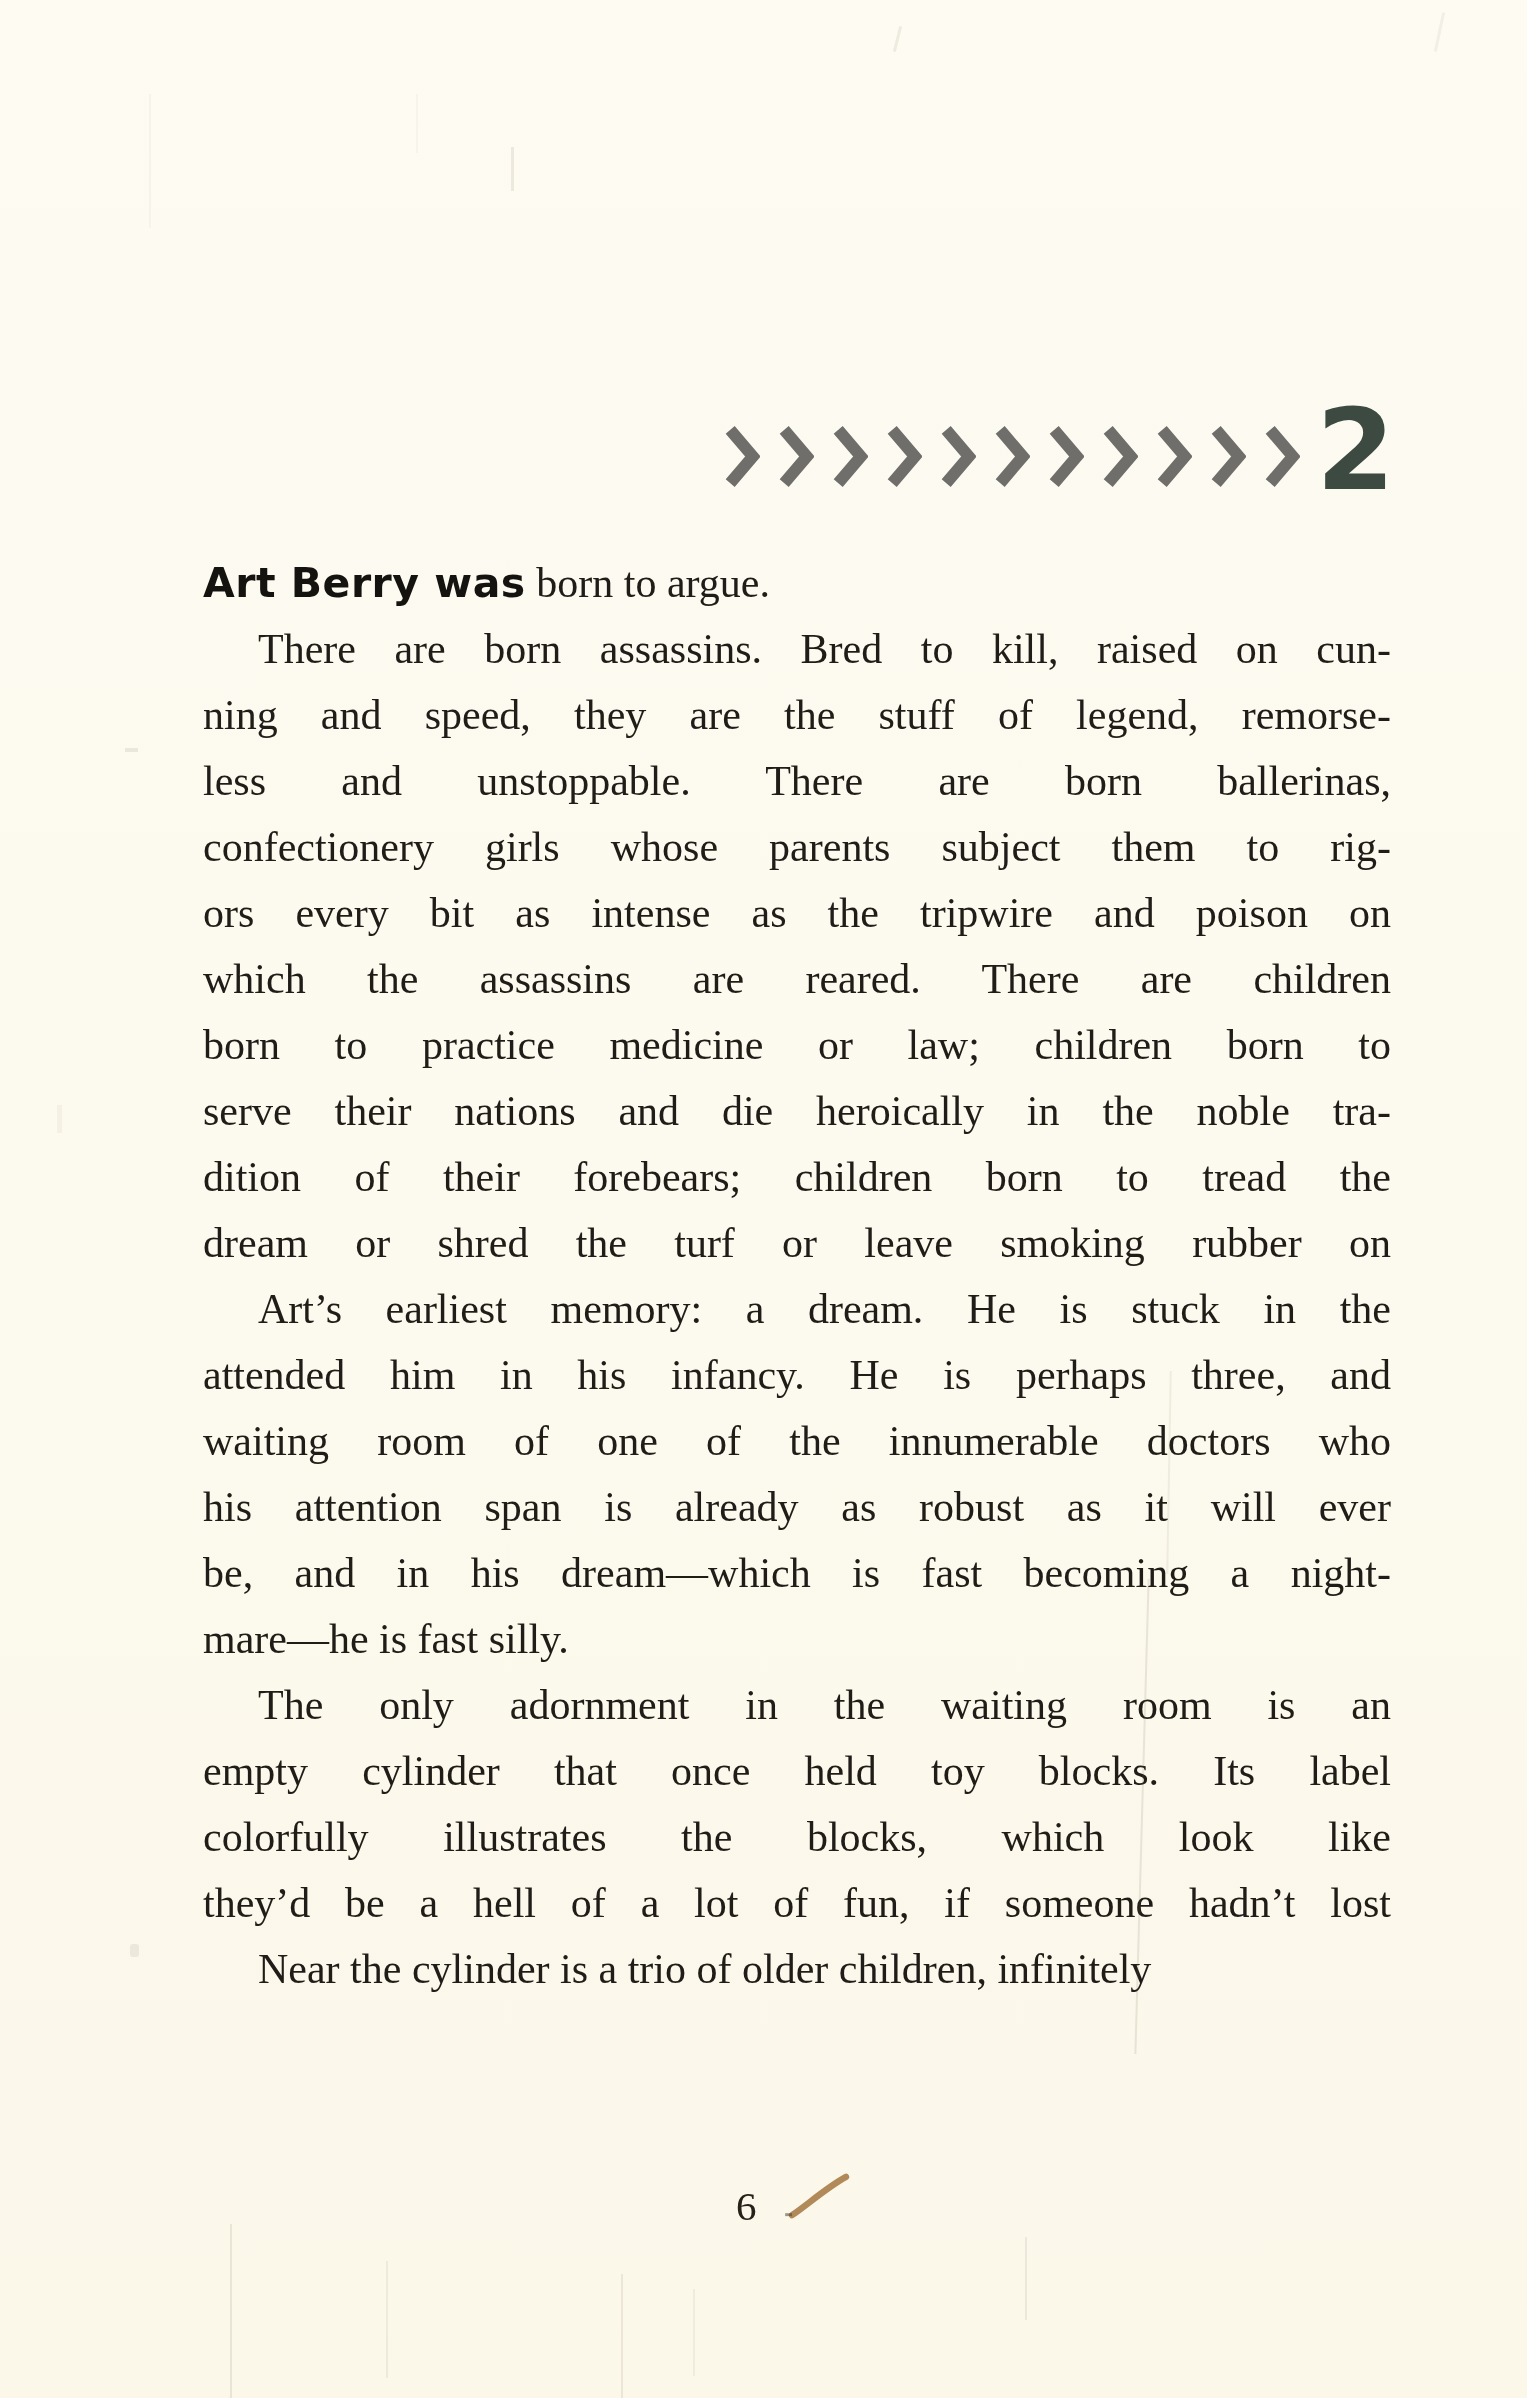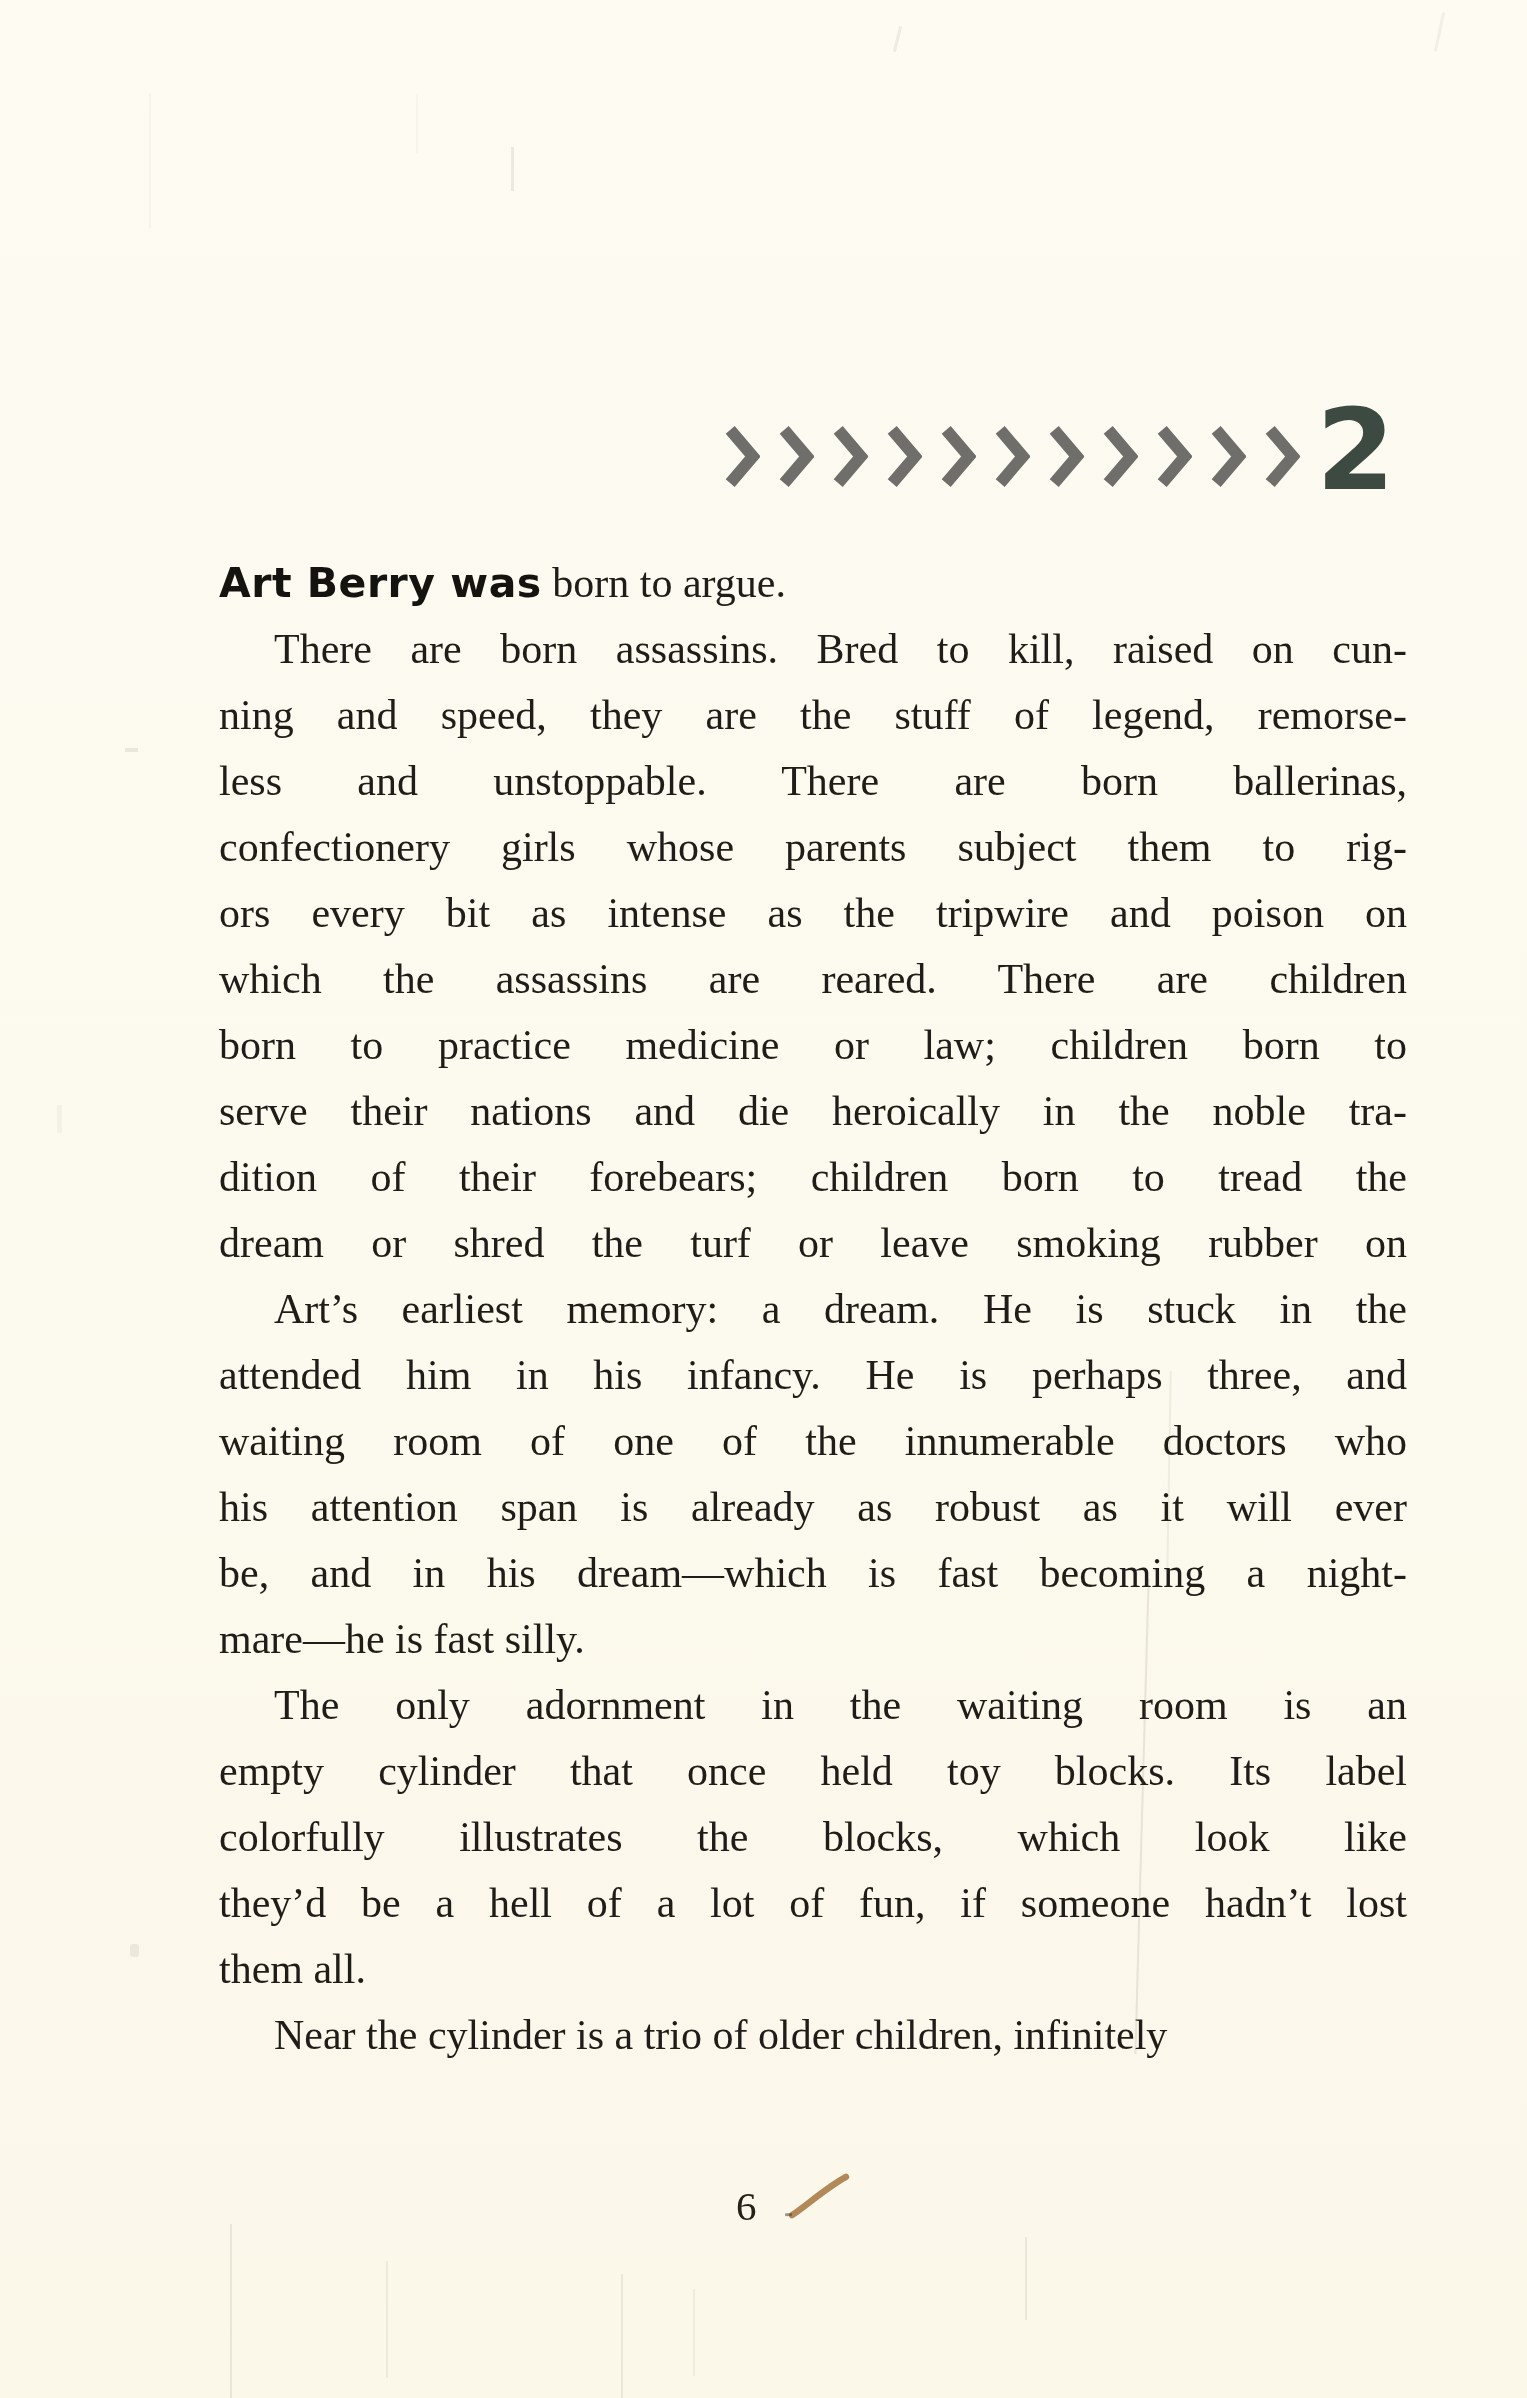--- a/index.html
+++ b/index.html
@@ -12,21 +12,21 @@
   
   .chapter-header { position:absolute; top:394px; right:133px; display:flex; align-items:flex-end; }
   .chevron { width:36px; height:63px; margin-left:18px; display:block; }
   .chapter-number {
     font-family:"DejaVu Sans", sans-serif; font-weight:bold;
     font-size:113px; line-height:1; margin-left:16px; margin-bottom:-20px;
     color:#3d4a42;
   }
 
   
-  .body-text { position:absolute; left:219px; top:550px; width:1188px; font-size:42px; line-height:66px; }
+  .body-text { position:absolute; left:203px; top:550px; width:1188px; font-size:42px; line-height:66px; }
   .para { margin:0; padding:0; }
   .line { text-align:justify; text-align-last:justify; }
   .line.last { text-align-last:left; }
   .line.indent { text-indent:55px; }
   .opening { text-align:left; }
   .lead-bold {
     font-family:"DejaVu Sans", sans-serif; font-weight:800; font-size:41px;
     letter-spacing:0.5px; color:#15130f;
   }
 
@@ -119,21 +119,20 @@
         <div class="line">waiting room of one of the innumerable doctors who</div>
         <div class="line">his attention span is already as robust as it will ever</div>
         <div class="line">be, and in his dream—which is fast becoming a night-</div>
         <div class="line last">mare—he is fast silly.</div>
       </div>
       <div class="para">
         <div class="line indent">The only adornment in the waiting room is an</div>
         <div class="line">empty cylinder that once held toy blocks. Its label</div>
         <div class="line">colorfully illustrates the blocks, which look like</div>
         <div class="line">they’d be a hell of a lot of fun, if someone hadn’t lost</div>
-        <div class="line last">them all.</div>
       </div>
       <div class="para">
         <div class="line indent last">Near the cylinder is a trio of older children, infinitely</div>
       </div>
     </div>
 
   <div class="page-number">6</div>
   <svg class="pen-mark" viewBox="0 0 70 52">
     <path d="M7,44 C 22,34 42,16 62,5" fill="none" stroke-width="6.5" stroke-linecap="round" opacity="0.85" stroke="#a5753e"></path>
     <rect x="0" y="42" width="7" height="3" fill="#4a443a" opacity="0.55"></rect>

